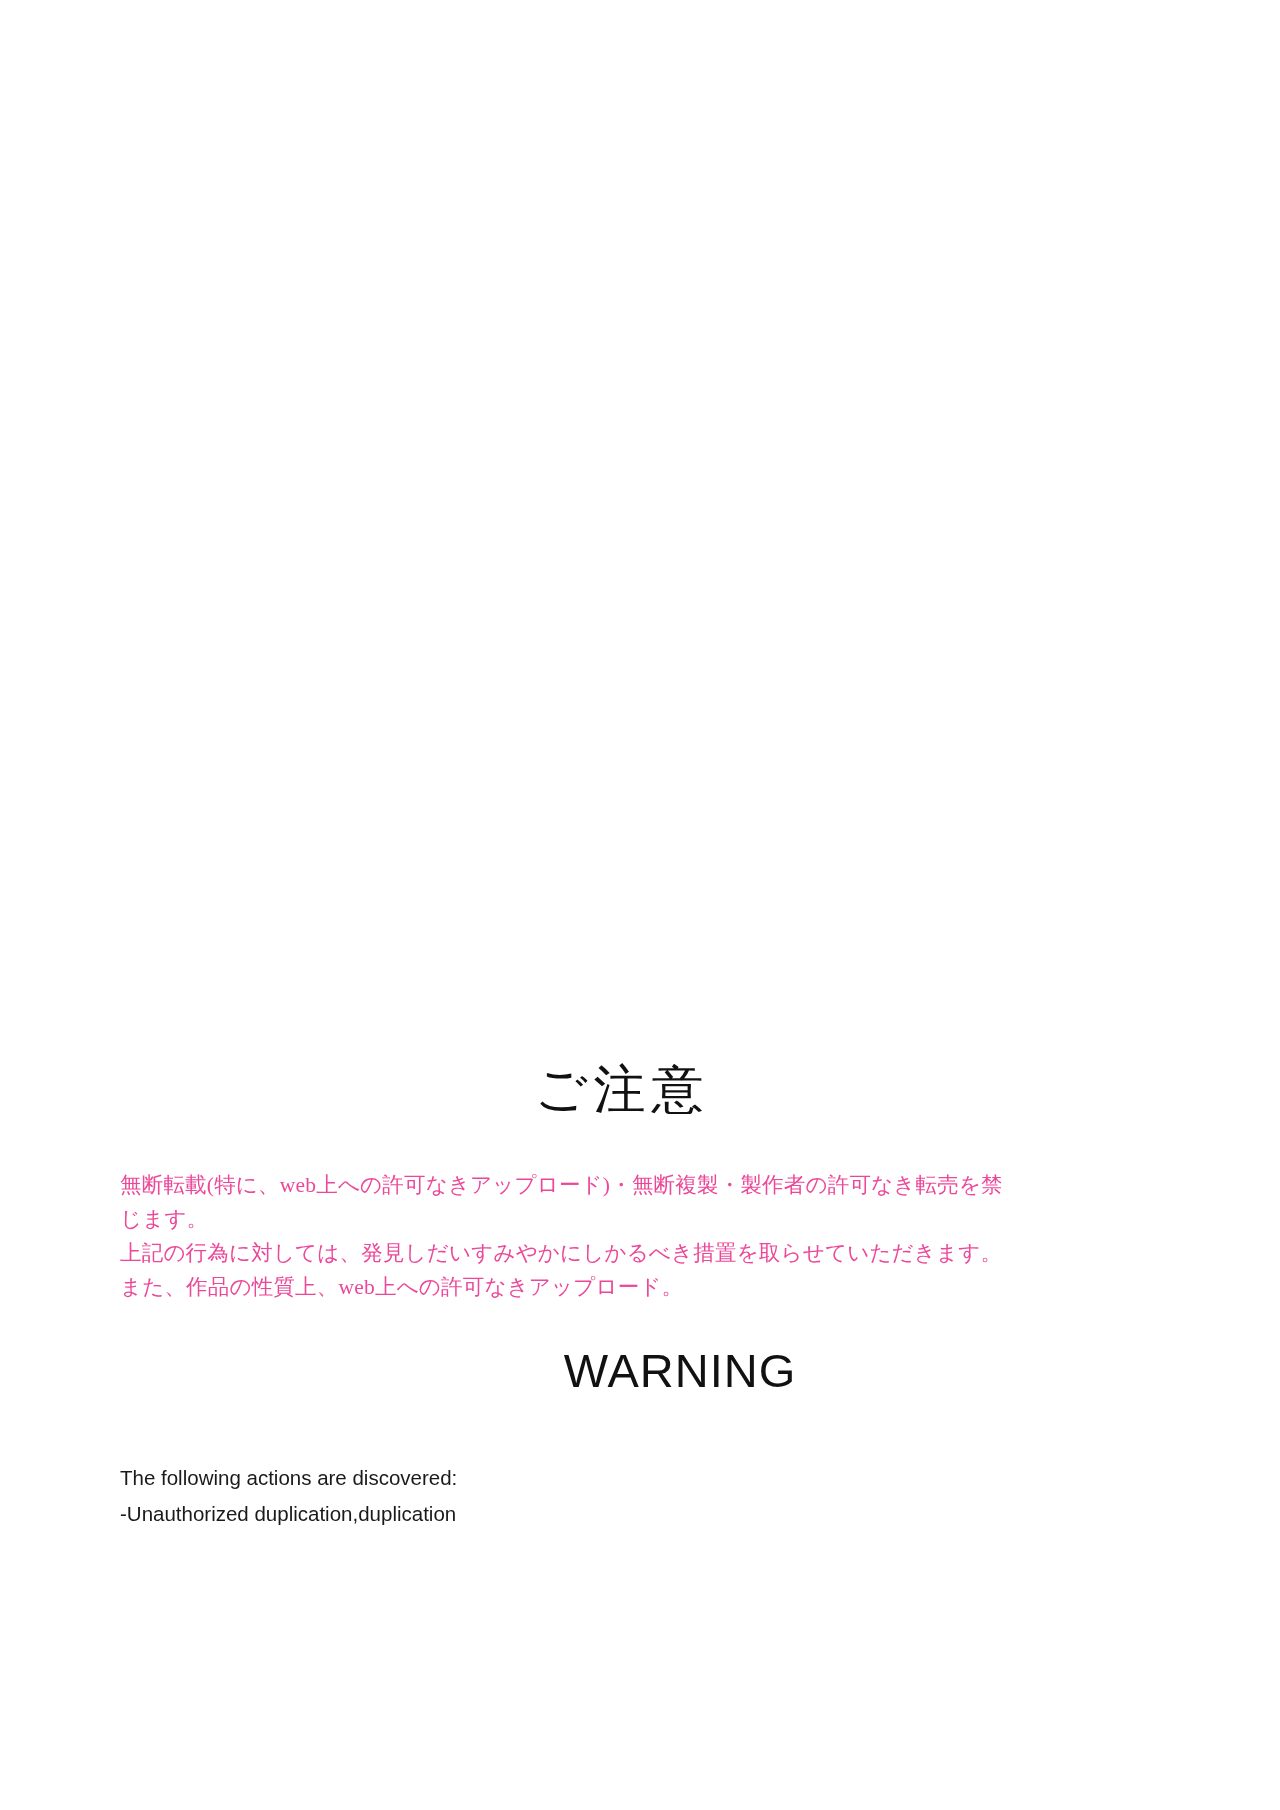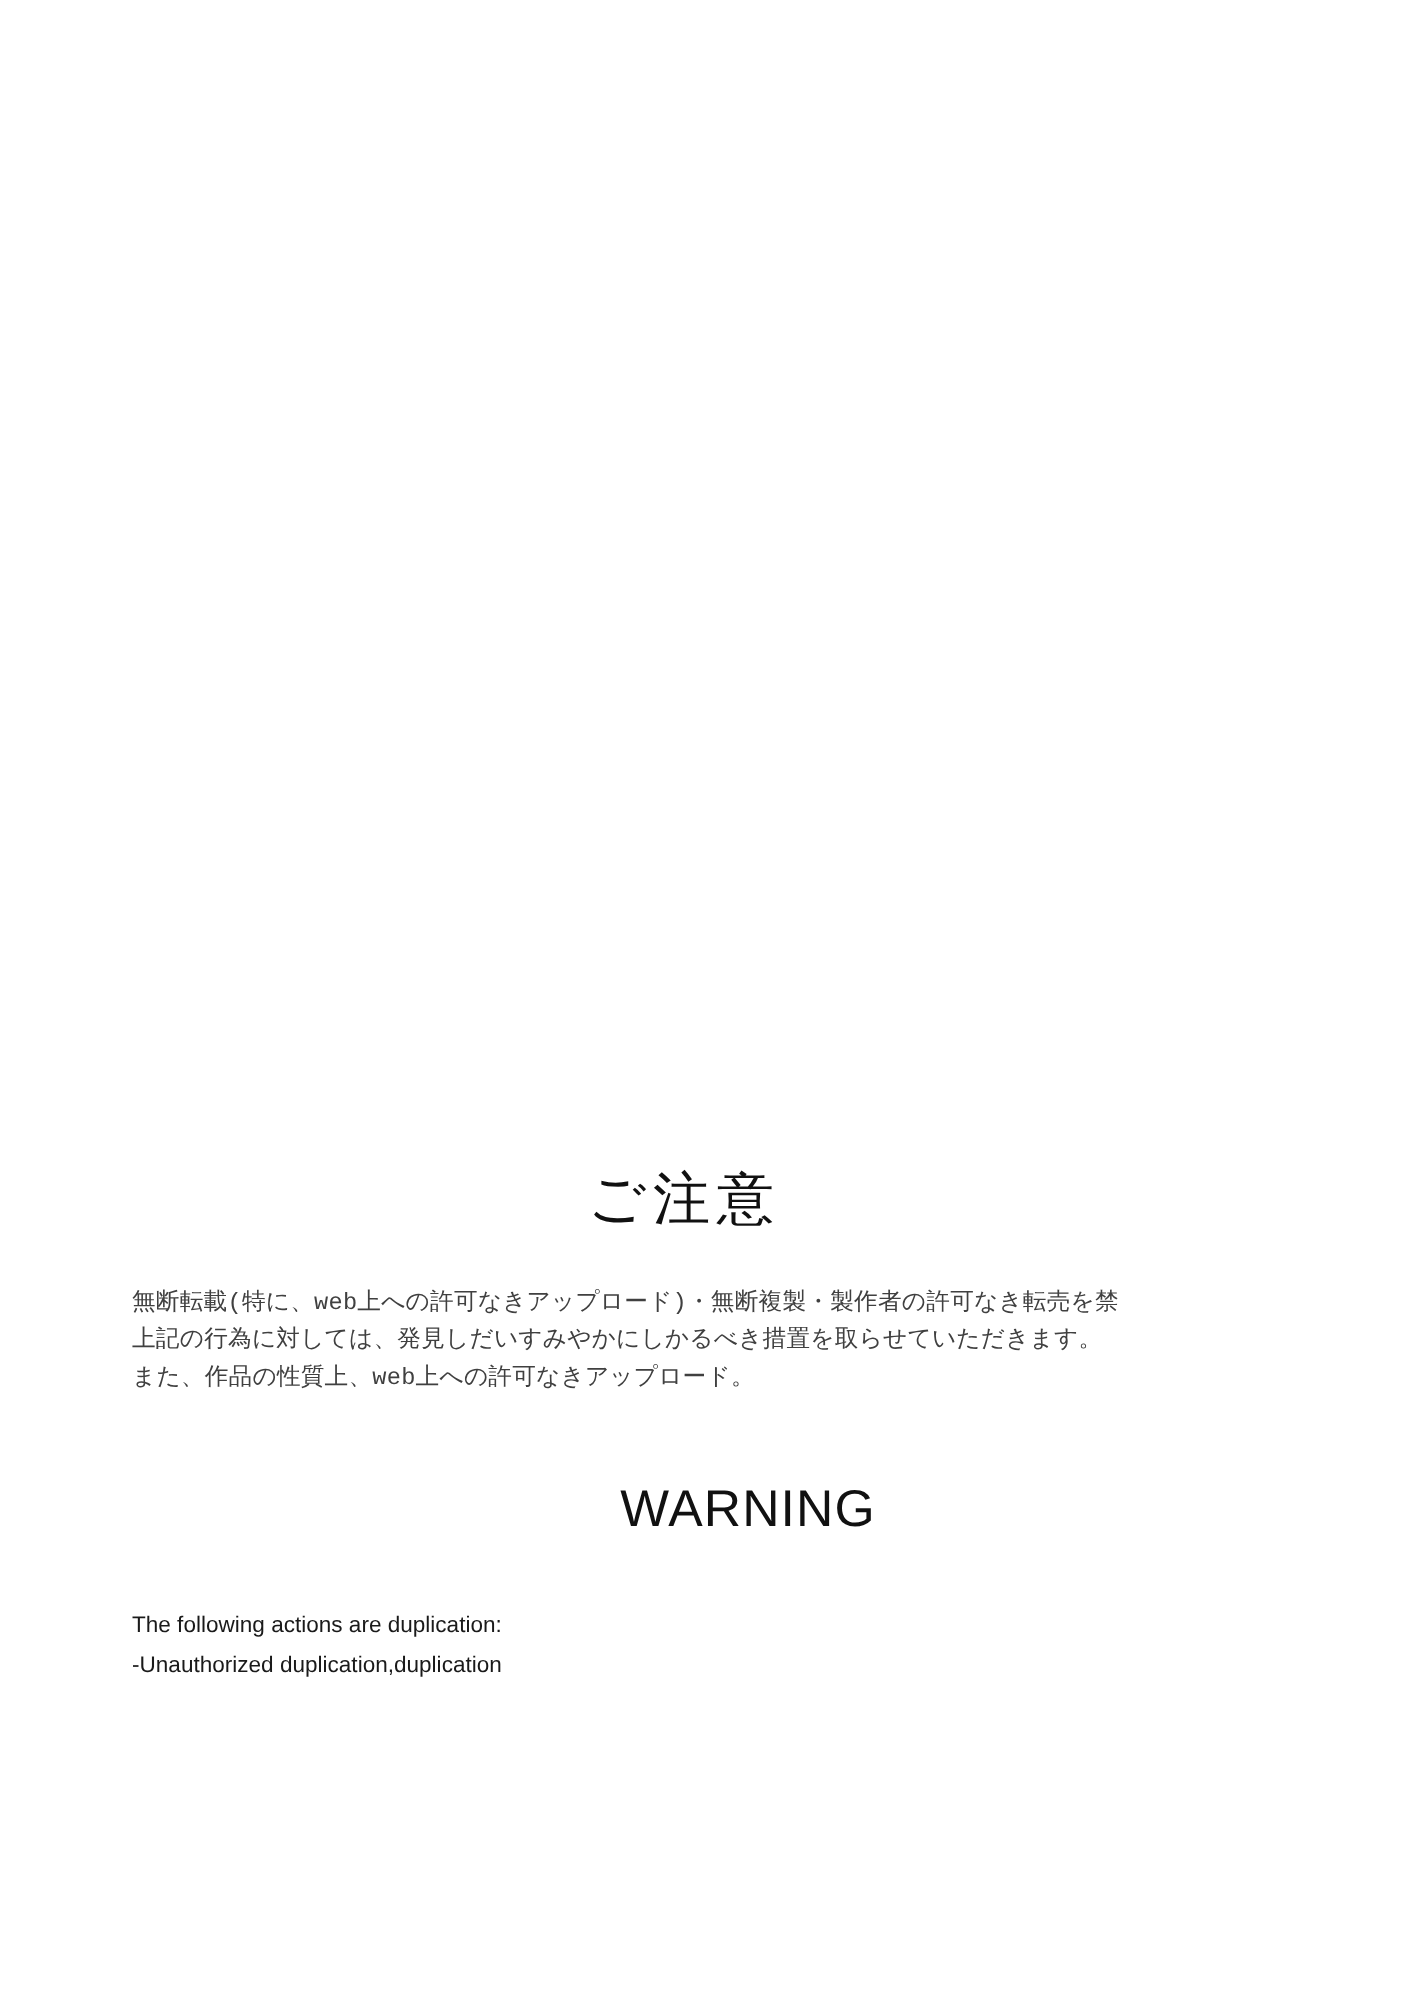--- a/index.html
+++ b/index.html
@@ -34,24 +34,24 @@
     font-size: 52px;
     font-weight: 400;
     letter-spacing: 6px;
     color: #111111;
   }
   .jp-body {
     position: absolute;
     left: 120px;
     top: 1168px;
     width: 1045px;
-    font-family: Liberation Mono, monospace;
+    font-family: Liberation Serif, serif;
     font-size: 21.5px;
     line-height: 34px;
-    color: #404040;
+    color: #ec4899;
     letter-spacing: 0.2px;
   }
   .jp-body p {
     margin: 0;
   }
   .en-heading {
     position: absolute;
     left: 0;
     top: 1343px;
     width: 1280px;
@@ -82,26 +82,27 @@
 </style>
 </head>
 <body>
 
 <div class="page">
 
   <div class="jp-heading">ご注意</div>
 
   <div class="jp-body">
     <p>無断転載(特に、web上への許可なきアップロード)・無断複製・製作者の許可なき転売を禁</p>
+    <p>じます。</p>
     <p>上記の行為に対しては、発見しだいすみやかにしかるべき措置を取らせていただきます。</p>
     <p>また、作品の性質上、web上への許可なきアップロード。</p>
   </div>
 
   <div class="en-heading">WARNING</div>
 
   <div class="en-body">
-    <p>The following actions are duplication:</p>
+    <p>The following actions are discovered:</p>
     <p>-Unauthorized duplication,duplication</p>
     <div class="gap"></div>
     <div class="gap"></div>
   </div>
 
 </div>
 
 </body></html>

